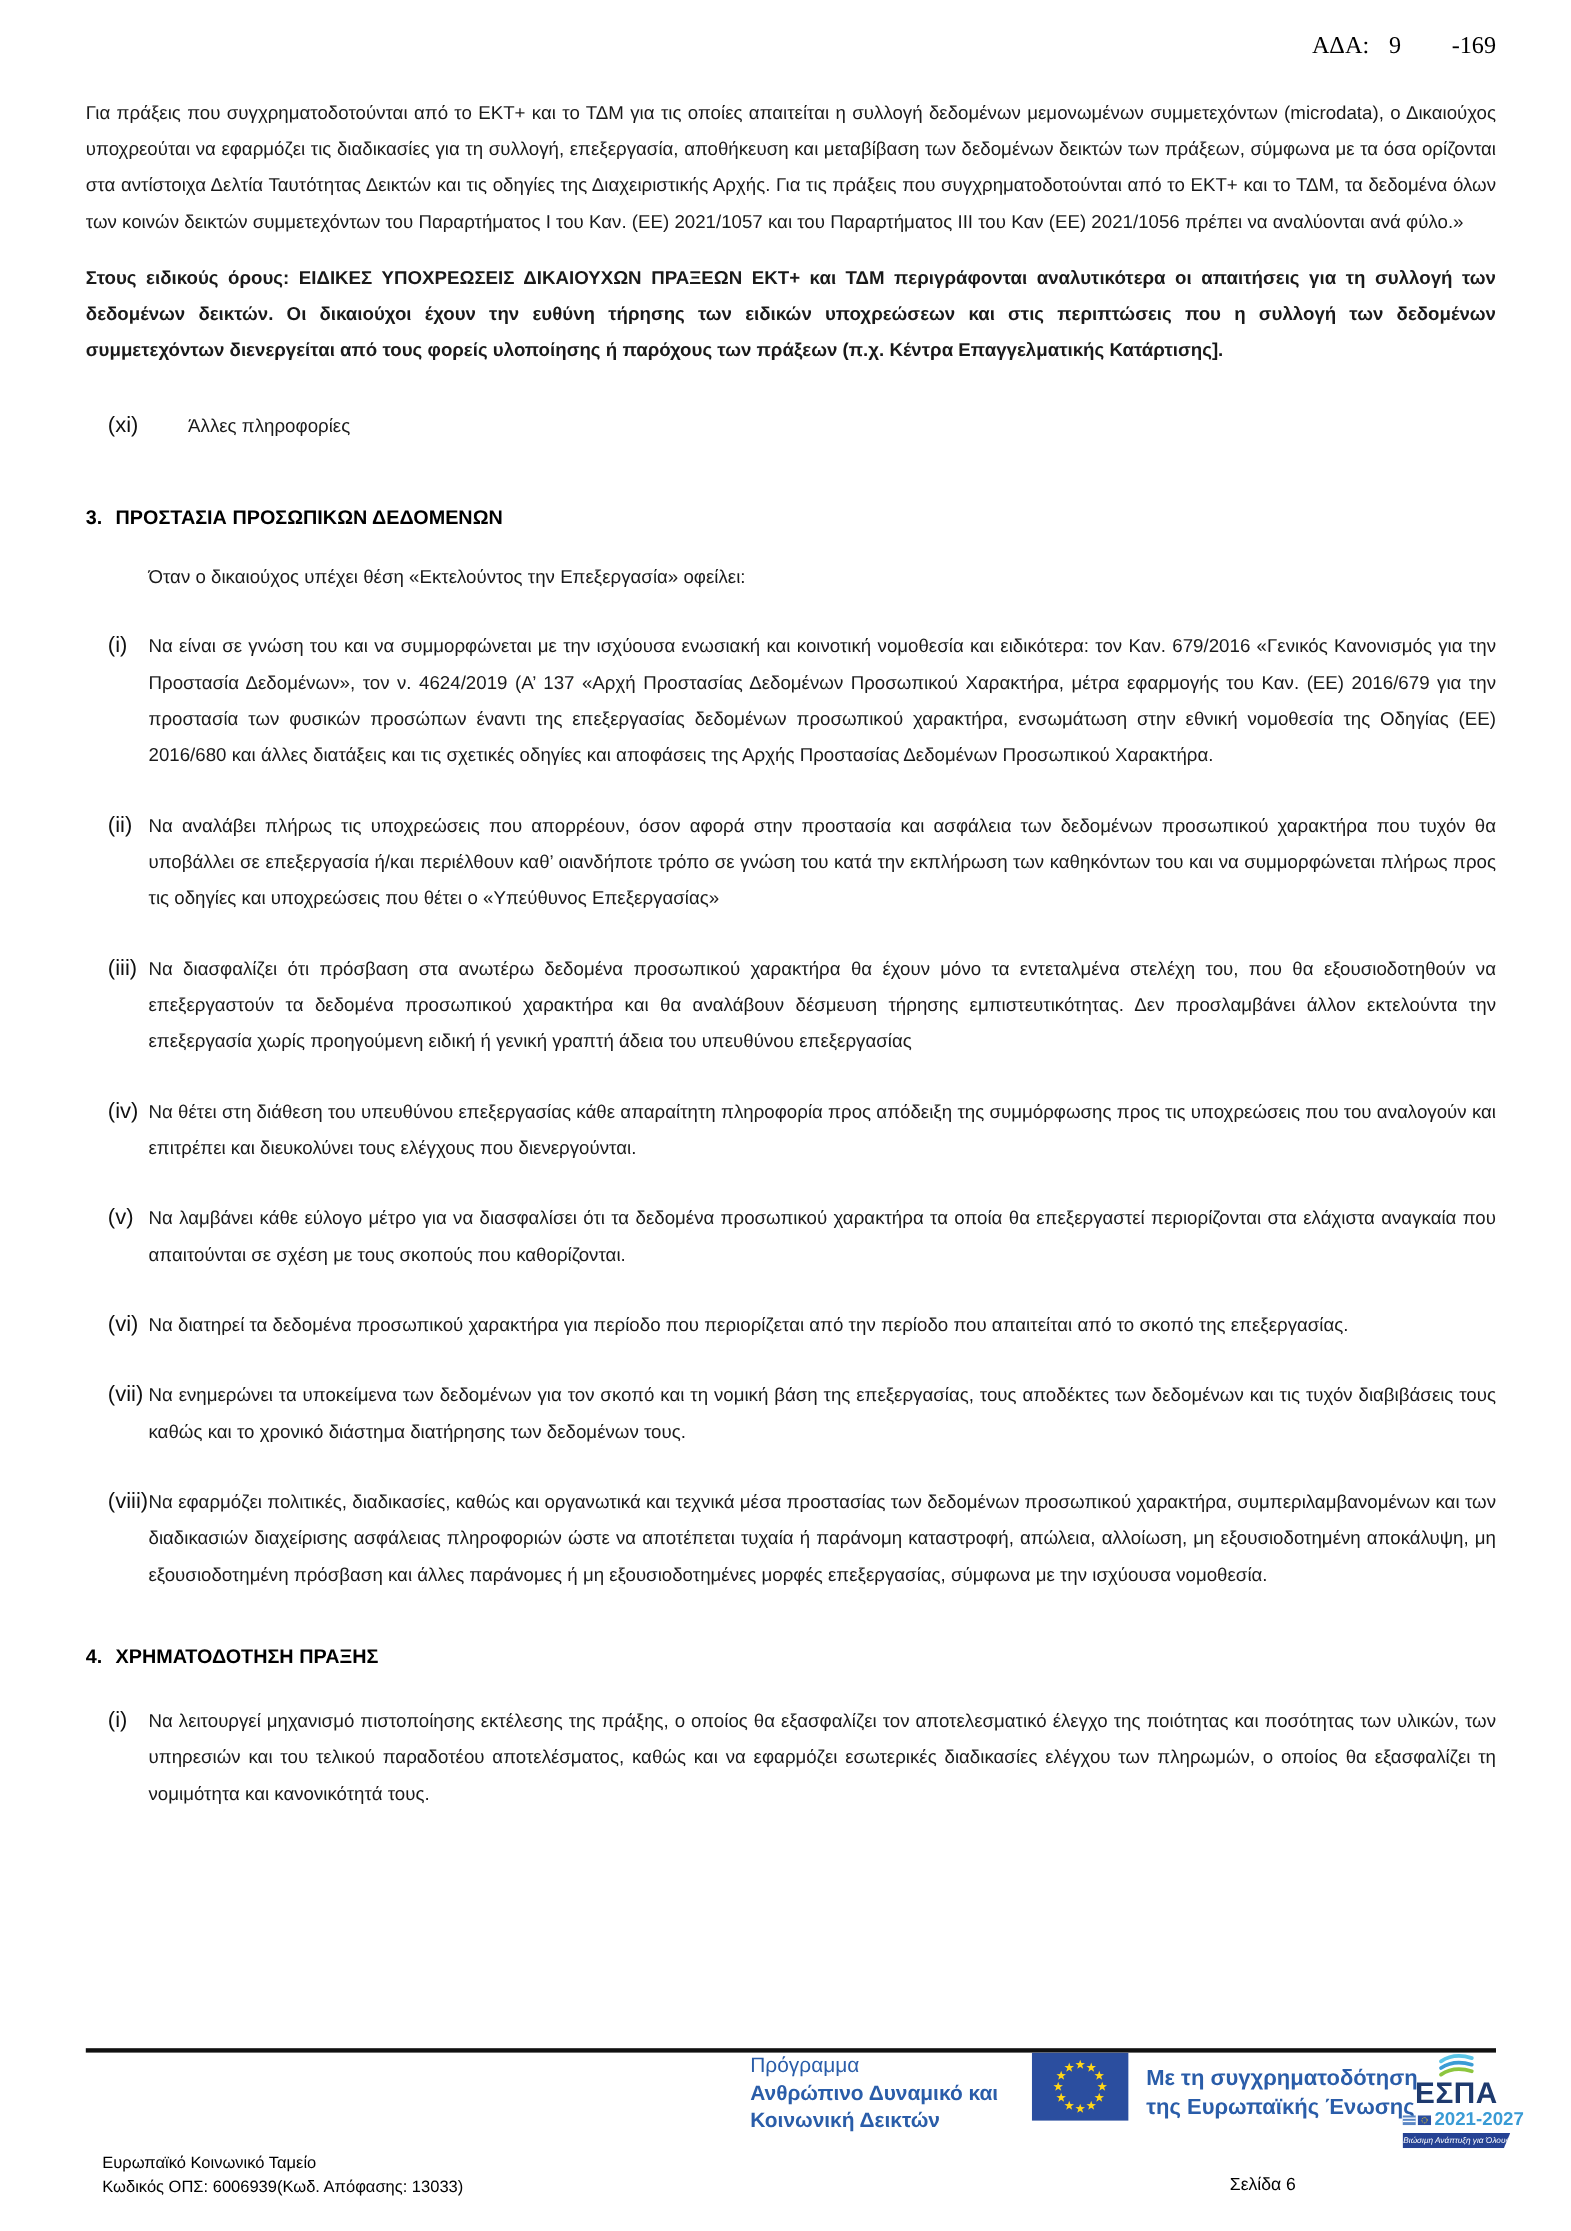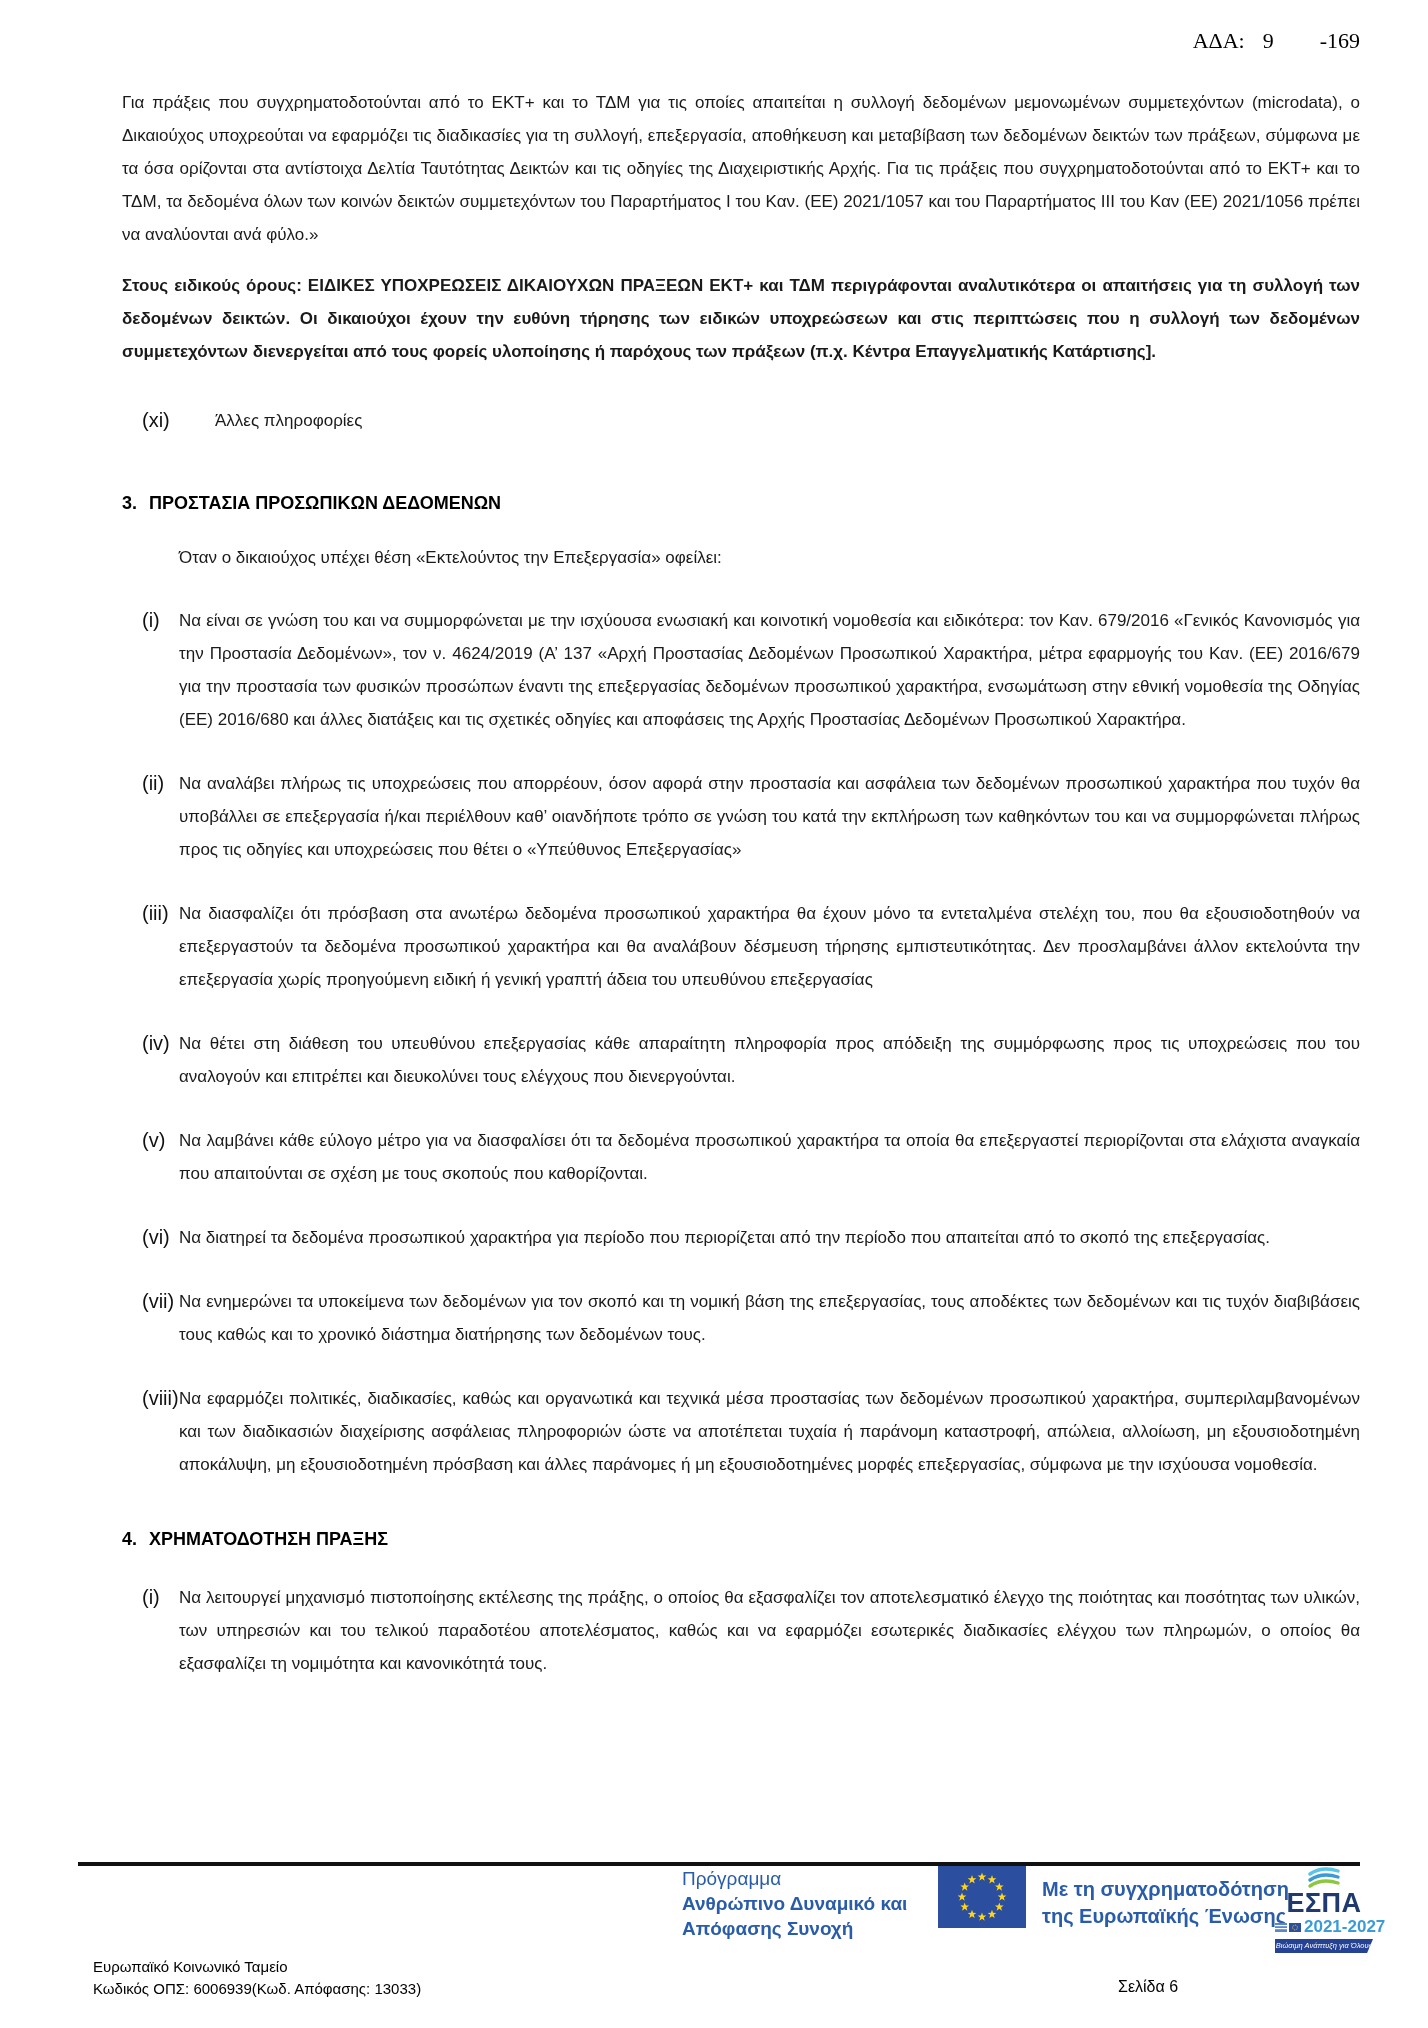--- a/index.html
+++ b/index.html
@@ -14,21 +14,20 @@
   *{margin:0;padding:0;box-sizing:border-box;}
   html,body{background:#ffffff;}
   .page{
     position:relative;
     width:1428px;
     height:2028px;
     background:#ffffff;
     font-family:"Liberation Sans", sans-serif;
     color:var(--ink);
     overflow:hidden;
-    padding-left:44px;
   }
   
   .ada{
     position:absolute;
     top:28px;
     right:68px;
     font-family:"Liberation Serif", serif;
     font-size:22px;
     color:#000;
     white-space:nowrap;
@@ -240,21 +239,21 @@
       <span class="itext">Να λειτουργεί μηχανισμό πιστοποίησης εκτέλεσης της πράξης, ο οποίος θα εξασφαλίζει τον αποτελεσματικό έλεγχο της ποιότητας και ποσότητας των υλικών, των υπηρεσιών και του τελικού παραδοτέου αποτελέσματος, καθώς και να εφαρμόζει εσωτερικές διαδικασίες ελέγχου των πληρωμών, ο οποίος θα εξασφαλίζει τη νομιμότητα και κανονικότητά τους.</span>
     </div>
 
   </div>
 
   <div class="divider"></div>
 
   <div class="program">
     <div>Πρόγραμμα</div>
     <div class="b">Ανθρώπινο Δυναμικό και</div>
-    <div class="b">Απόφασης Συνοχή</div>
+    <div class="b">Κοινωνική Δεικτών</div>
   </div>
 
   <svg class="eu-flag" viewBox="0 0 88 62" xmlns="http://www.w3.org/2000/svg">
     <defs>
       <polygon id="st" points="0,-4.6 1.08,-1.49 4.37,-1.42 1.75,0.57 2.7,3.72 0,1.84 -2.7,3.72 -1.75,0.57 -4.37,-1.42 -1.08,-1.49" style="fill:var(--star-yellow)"></polygon>
     </defs>
     <rect x="0" y="0" width="88" height="62" style="fill:var(--eu-flag-blue)"></rect>
     <use href="#st" transform="translate(64,31)"></use>
     <use href="#st" transform="translate(61.3,41)"></use>
     <use href="#st" transform="translate(54,48.3)"></use>

